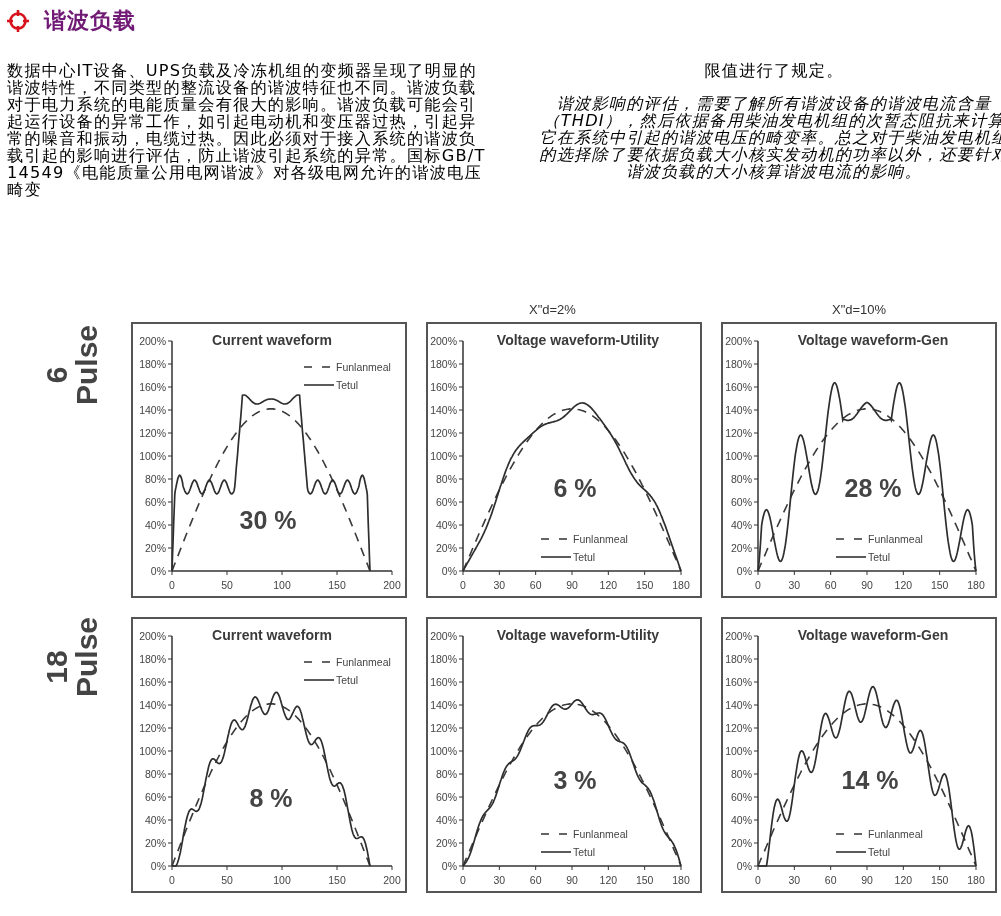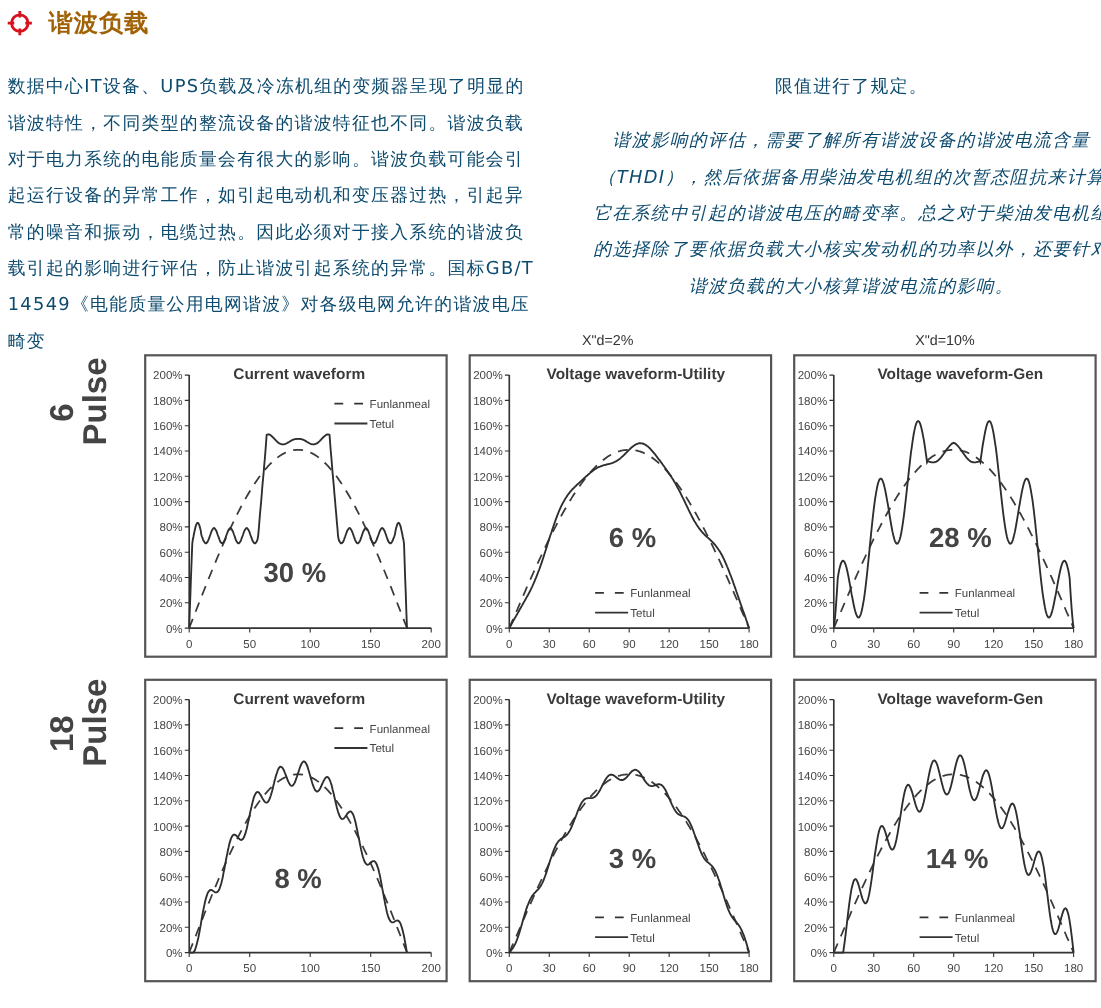--- a/index.html
+++ b/index.html
@@ -1,21 +1,21 @@
 <!DOCTYPE html>
 <html><head>
 <meta charset="utf-8">
 <style>
   html, body { margin: 0; padding: 0; background: #ffffff; }
   body { width: 1001px; height: 916px; position: relative; overflow: hidden;
          font-family: "DejaVu Sans", sans-serif; color: #3a3a3a; }
   .heading { position: absolute; left: 6px; top: 6px; height: 30px; display: flex; align-items: center; }
   .heading svg { width: 24px; height: 24px; }
-  .heading-title { margin-left: 14px; font-size: 22px; font-weight: bold; color: #a16207; letter-spacing: 1px; }
-  .col { position: absolute; font-size: 16.2px; line-height: 33px; color: #0c4a6e; letter-spacing: 1.2px; }
+  .heading-title { margin-left: 14px; font-size: 22px; font-weight: bold; color: #701a75; letter-spacing: 1px; }
+  .col { position: absolute; font-size: 16.2px; line-height: 17px; color: #000000; letter-spacing: 1.2px; }
   .col-left { left: 7px; top: 62px; width: 482px; }
   .col-right { left: 536px; top: 62px; width: 476px; text-align: center; }
   .col p { margin: 0; }
   .col-right p + p { margin-top: 16px; font-style: italic; }
   .side-label { position: absolute; width: 60px; text-align: center; transform: rotate(-90deg);
                 font-weight: bold; color: #444; font-family: "Liberation Sans", sans-serif; line-height: 30px; }
   .side-label .num { font-size: 30px; display: block; }
   .side-label .word { font-size: 30px; display: block; }
   .xd { position: absolute; font-size: 13px; color: #333; font-family: "Liberation Sans", sans-serif; }
   .panel { position: absolute; width: 276px; height: 276px; border: 2px solid #555; box-sizing: border-box; background: #fff; }

